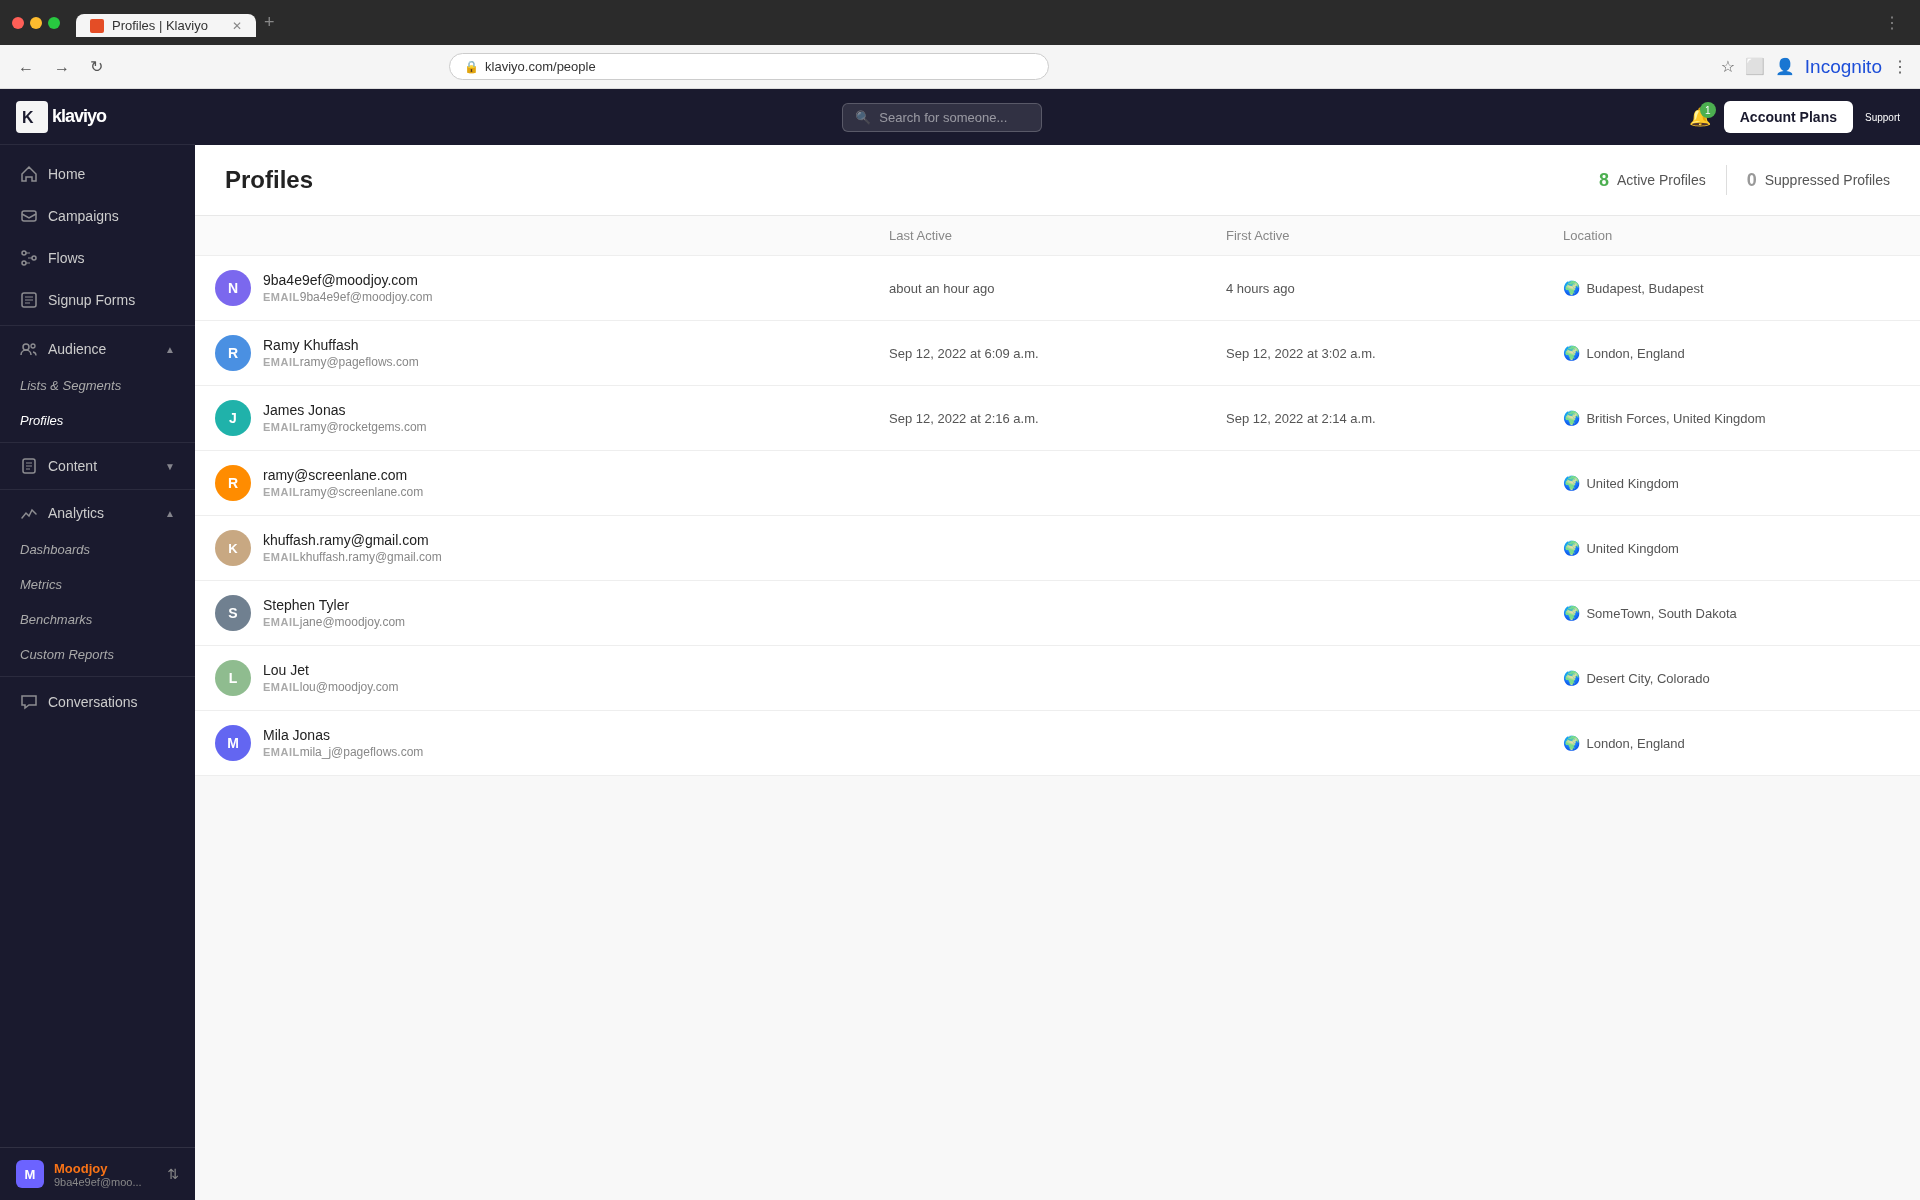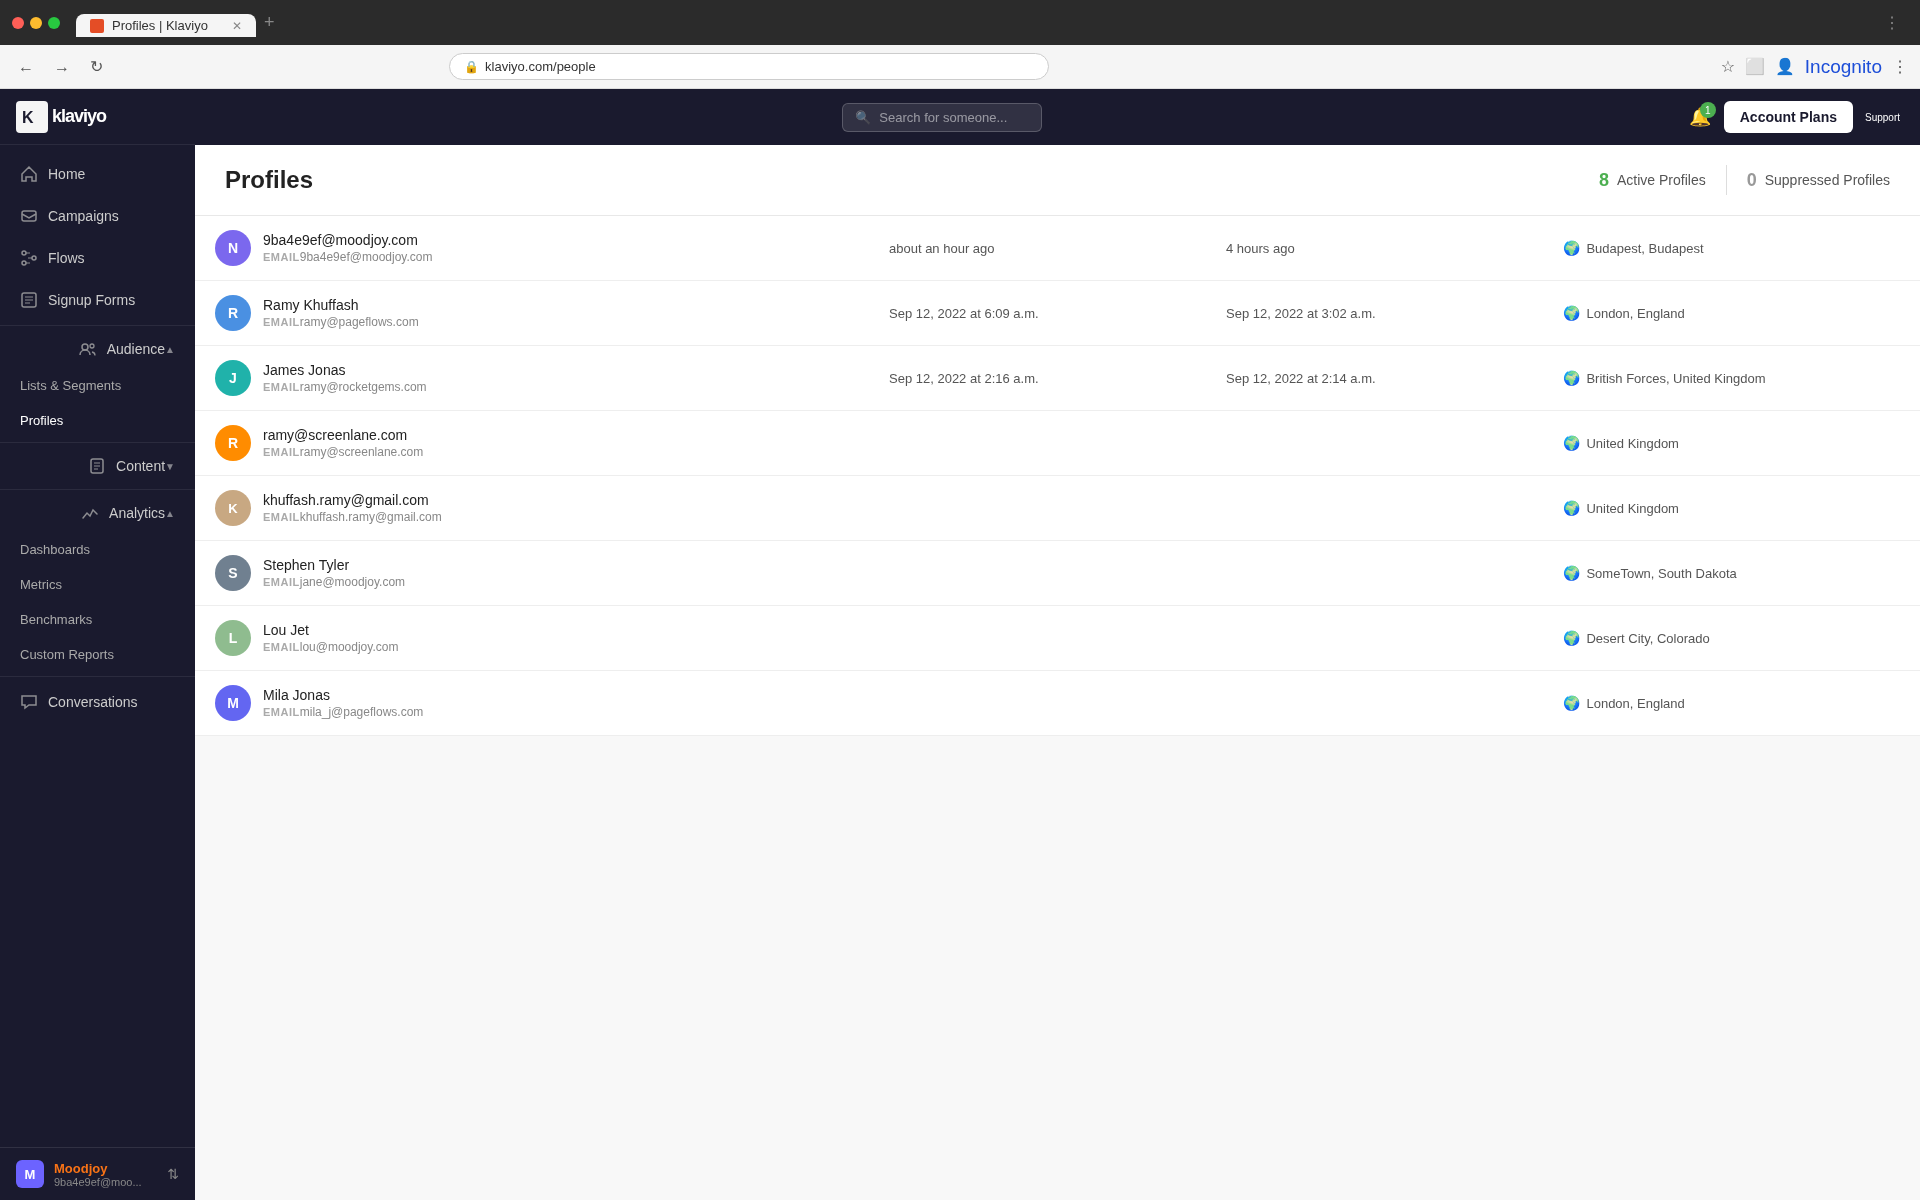--- a/index.html
+++ b/index.html
@@ -40,24 +40,24 @@
     .nav-right { margin-left: auto; display: flex; align-items: center; gap: 12px; }
     .notification-btn { position: relative; background: none; border: none; color: white; font-size: 18px; cursor: pointer; }
     .notification-badge { position: absolute; top: -4px; right: -4px; background: #4CAF50; color: white; border-radius: 50%; width: 16px; height: 16px; font-size: 10px; display: flex; align-items: center; justify-content: center; }
     .account-plans-btn { background: white; color: #1a1a2e; border: none; border-radius: 6px; padding: 8px 16px; font-size: 14px; font-weight: 600; cursor: pointer; }
     .support-btn { background: none; border: none; color: white; font-size: 10px; cursor: pointer; }
 
     
     .sidebar { width: 195px; background: #1a1a2e; color: #aaa; display: flex; flex-direction: column; overflow-y: auto; flex-shrink: 0; }
     .sidebar-item { display: flex; align-items: center; gap: 10px; padding: 12px 20px; cursor: pointer; font-size: 14px; color: #ccc; border-radius: 0; transition: background 0.1s; }
     .sidebar-icon { width: 18px; height: 18px; flex-shrink: 0; opacity: 0.8; }
-    .sidebar-section { display: flex; align-items: center; justify-content: flex-end; padding: 10px 20px; cursor: pointer; font-size: 14px; color: #ccc; }
+    .sidebar-section { display: flex; align-items: center; justify-content: space-between; padding: 10px 20px; cursor: pointer; font-size: 14px; color: #ccc; }
     .sidebar-section .section-label { display: flex; align-items: center; gap: 10px; }
     .chevron { font-size: 10px; opacity: 0.6; }
-    .sidebar-sub-item { padding: 10px 20px; font-size: 13px; color: #aaa; cursor: pointer; }
+    .sidebar-sub-item { padding: 10px 20px; font-size: 13px; color: #aaa; cursor: pointer; font-style: italic; }
     .sidebar-sub-item.active { color: white; font-weight: 500; }
     .sidebar-divider { height: 1px; background: rgba(255,255,255,0.08); margin: 4px 0; }
     .sidebar-bottom { margin-top: auto; border-top: 1px solid rgba(255,255,255,0.1); }
     .workspace-item { display: flex; align-items: center; gap: 10px; padding: 12px 16px; cursor: pointer; }
     .workspace-avatar { width: 28px; height: 28px; background: #6c63ff; border-radius: 6px; display: flex; align-items: center; justify-content: center; color: white; font-size: 13px; font-weight: bold; flex-shrink: 0; }
     .workspace-info { flex: 1; min-width: 0; }
     .workspace-name { font-size: 13px; color: #f97316; font-weight: 700; white-space: nowrap; overflow: hidden; text-overflow: ellipsis; }
     .workspace-email { font-size: 11px; color: #888; white-space: nowrap; overflow: hidden; text-overflow: ellipsis; }
 
     
@@ -299,20 +299,26 @@
           </div>
           <div class="stat-divider"></div>
           <div class="stat-item">
             <span class="stat-number gray">0</span>
             <span>Suppressed Profiles</span>
           </div>
         </div>
       </div>
 
       <div class="profiles-table">
+        <div class="table-header">
+          <div class="col-header"></div>
+          <div class="col-header">Last Active</div>
+          <div class="col-header">First Active</div>
+          <div class="col-header">Location</div>
+        </div>
         <div id="table-body">
             <div class="table-row">
     <div class="profile-cell">
       <div class="avatar av-purple">N</div>
       <div class="profile-info">
         <div class="profile-name">9ba4e9ef@moodjoy.com</div>
         <div class="profile-email-row">
           <span class="email-label">EMAIL</span>
           <span class="email-value">9ba4e9ef@moodjoy.com</span>
         </div>

